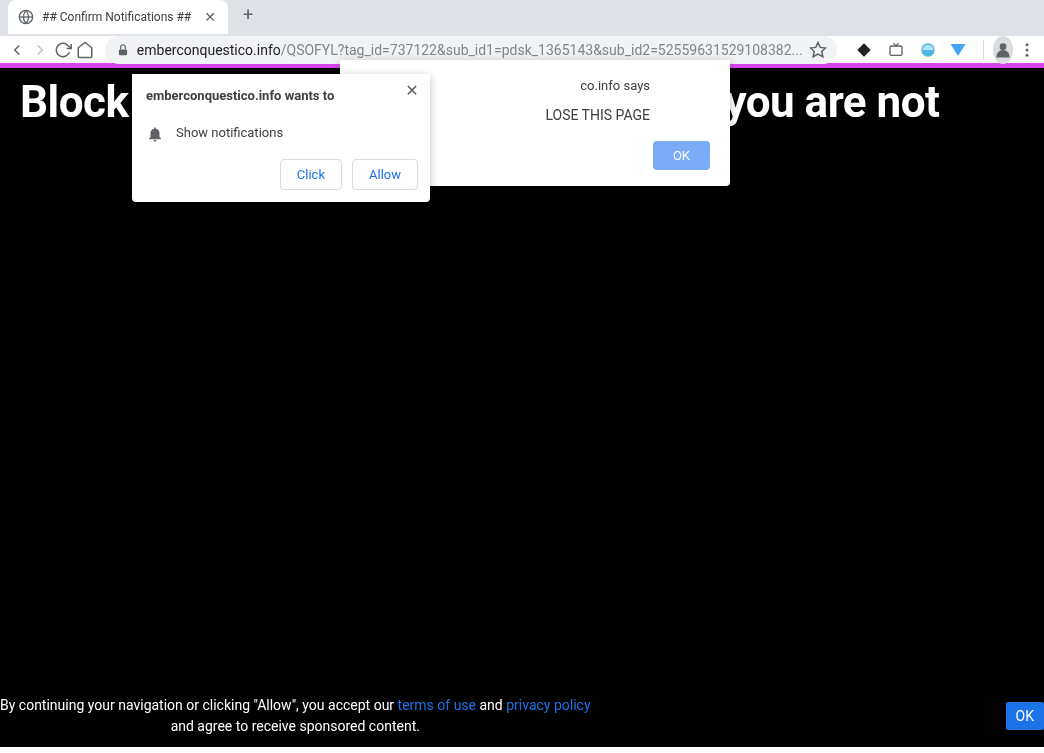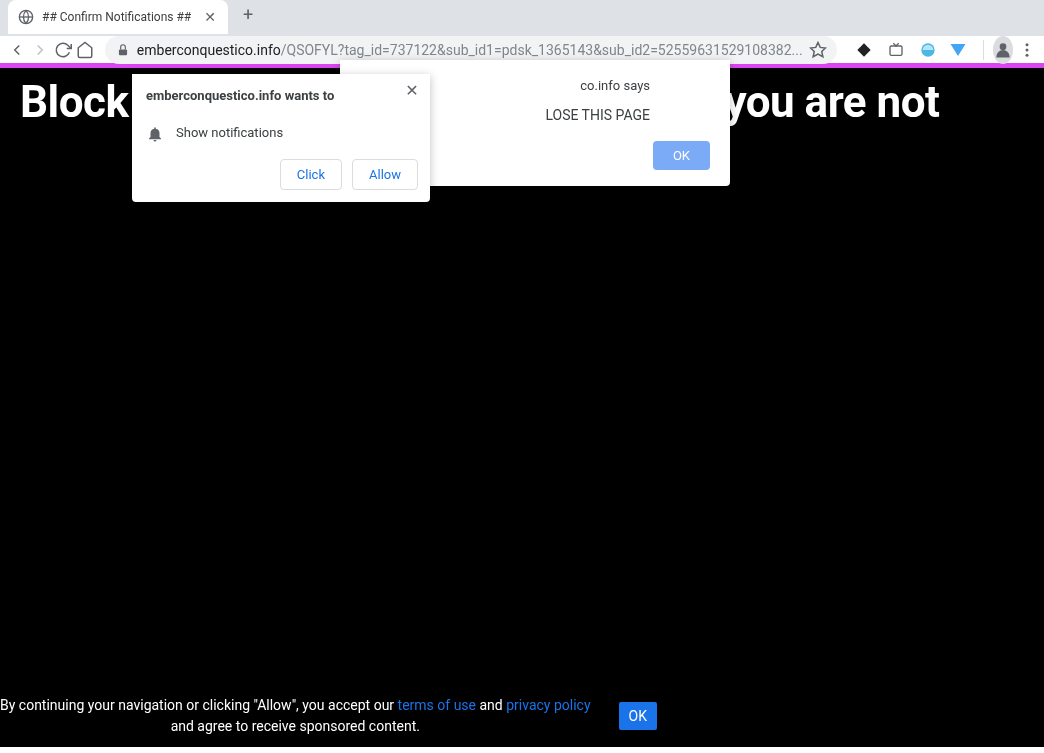--- a/index.html
+++ b/index.html
@@ -48,21 +48,21 @@
     .perm-btn { border:1px solid #dadce0; background:#fff; color:#1a73e8; font-size:13px; padding: 7px 16px; border-radius:4px; cursor:default;}
     
     
     .alert-dialog { position:absolute; top: 60px; left: 340px; width: 390px; background:#fff; box-shadow: 0 2px 10px rgba(0,0,0,0.25); border-radius: 0 0 4px 4px; z-index: 10; padding: 18px 20px 16px 20px;}
     .alert-title { font-size: 13px; color:#3c4043; margin-bottom: 14px; }
     .alert-msg { font-size: 14px; color:#3c4043; margin-bottom: 18px; }
     .alert-actions { display:flex; justify-content:flex-end; }
     .alert-ok { background:#7baaf7; color:#fff; font-size:13px; padding: 7px 20px; border-radius:4px; border:none;}
     
     
-    .consent { position:absolute; bottom: 10px; left:0; right:0; display:flex; justify-content:flex-start; align-items:center; }
+    .consent { position:absolute; bottom: 10px; left:0; right:0; display:flex; justify-content:space-between; align-items:center; }
     .consent-text { font-size: 14px; color:#fff; text-align:center; line-height:1.5;}
     .consent-link { color:#1a73e8; }
     .consent-ok { background:#1a73e8; color:#fff; font-size:14px; padding:6px 10px; border-radius:2px; margin-left: 28px; }
     
     svg { display:block; }
   </style>
 </head>
 <body>
 
 <div class="window-controls">

